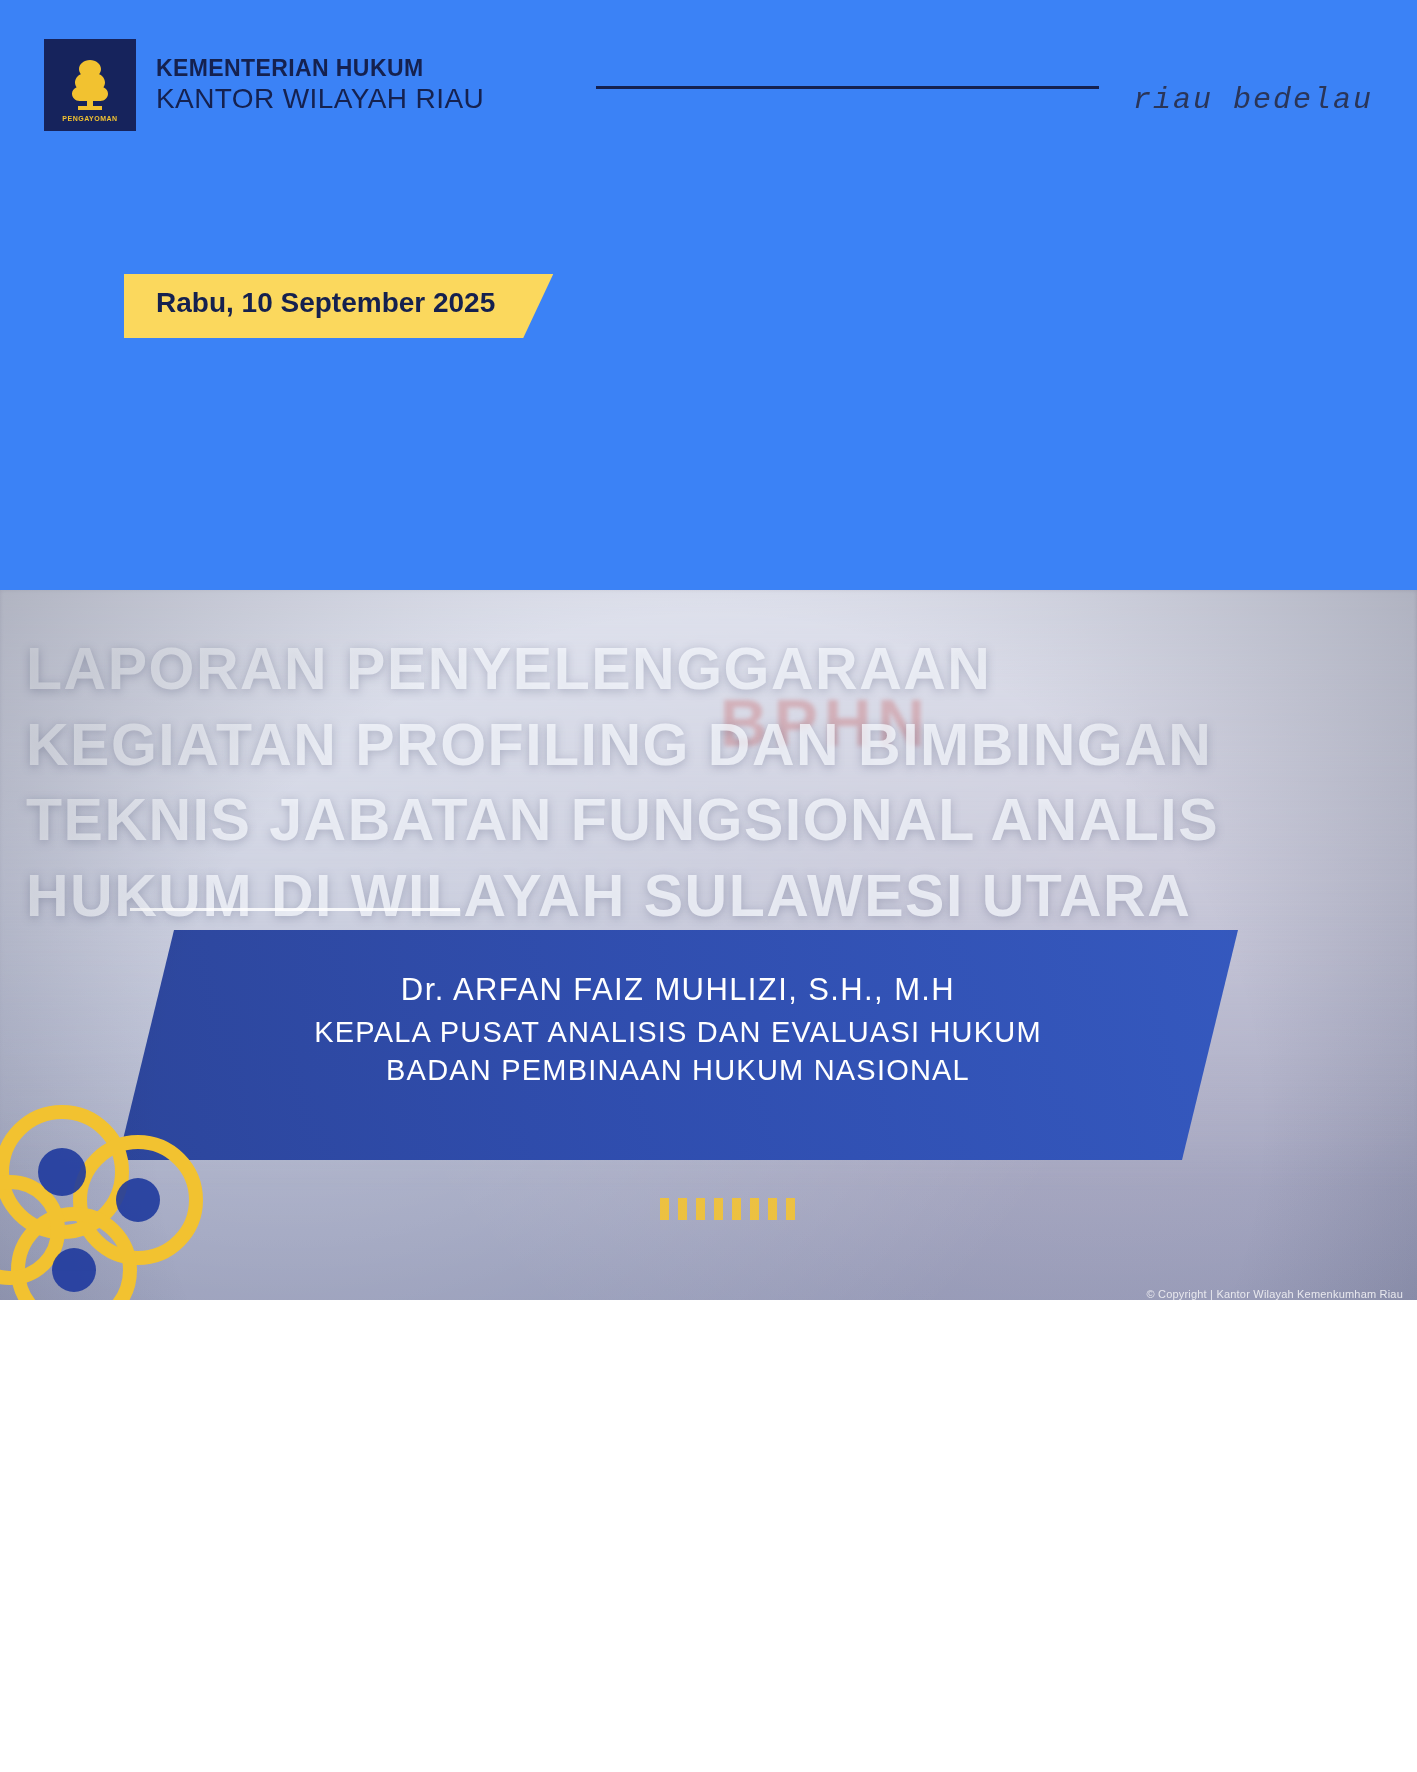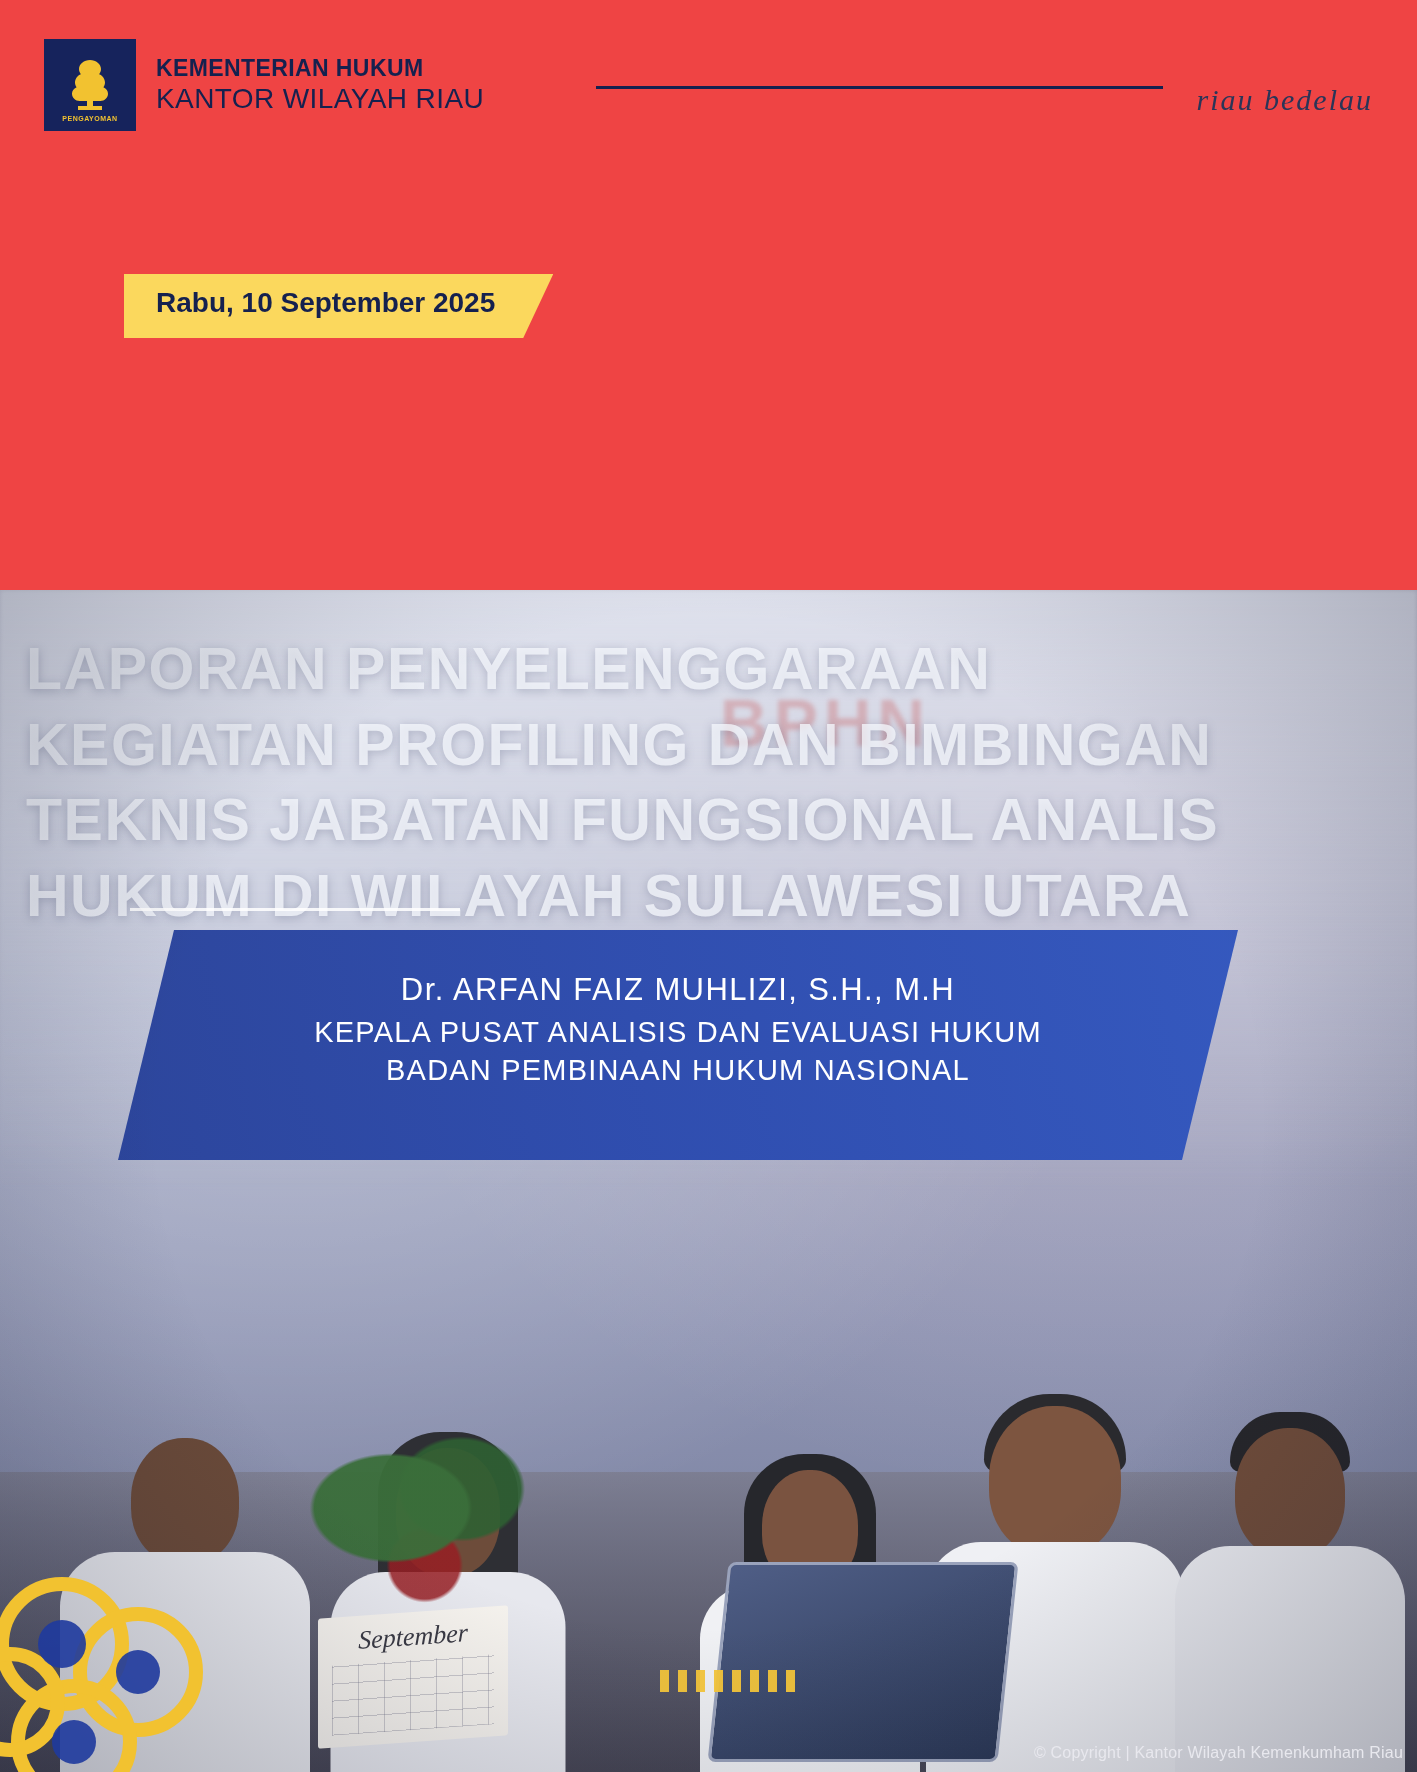--- a/index.html
+++ b/index.html
@@ -6,22 +6,22 @@
   html, body {
     width: 1417px;
     height: 1772px;
     background: #ffffff;
     font-family: "Liberation Sans", sans-serif;
     overflow: hidden;
   }
   .page {
     position: relative;
     width: 1417px;
-    height: 1772px;
-    background: #ef4444;
+    height: 1300px;
+    background: #3b82f6;
     overflow: hidden;
   }
 
   
   .header {
     position: absolute;
     top: 0; left: 0;
     width: 1417px;
     height: 170px;
     display: flex;
@@ -78,21 +78,21 @@
   }
   .header-rule {
     flex: 1;
     height: 0;
     border-top: 3px solid #15214f;
     margin: 0 34px 0 112px;
     position: relative;
     top: 2px;
   }
   .tagline {
-    font-family: Liberation Serif, serif;
+    font-family: Liberation Mono, monospace;
     font-style: italic;
     font-size: 30px;
     color: #2a3558;
     letter-spacing: 2px;
     white-space: nowrap;
     margin-top: 29px;
   }
 
   
   .title-block {
@@ -370,22 +370,22 @@
     bottom: 80px;
     width: 140px;
     height: 22px;
     background:
       repeating-linear-gradient(90deg, #f0c23a 0 9px, transparent 9px 18px);
     opacity: 0.95;
   }
   .copyright {
     position: absolute;
     right: 14px;
-    bottom: 10px;
-    font-size: 16px;
+    bottom: 0;
+    font-size: 11px;
     color: #e8e8ee;
     letter-spacing: 0.2px;
   }
 </style>
 </head>
 <body>
 
 <div class="page">
 
   <div class="header">

